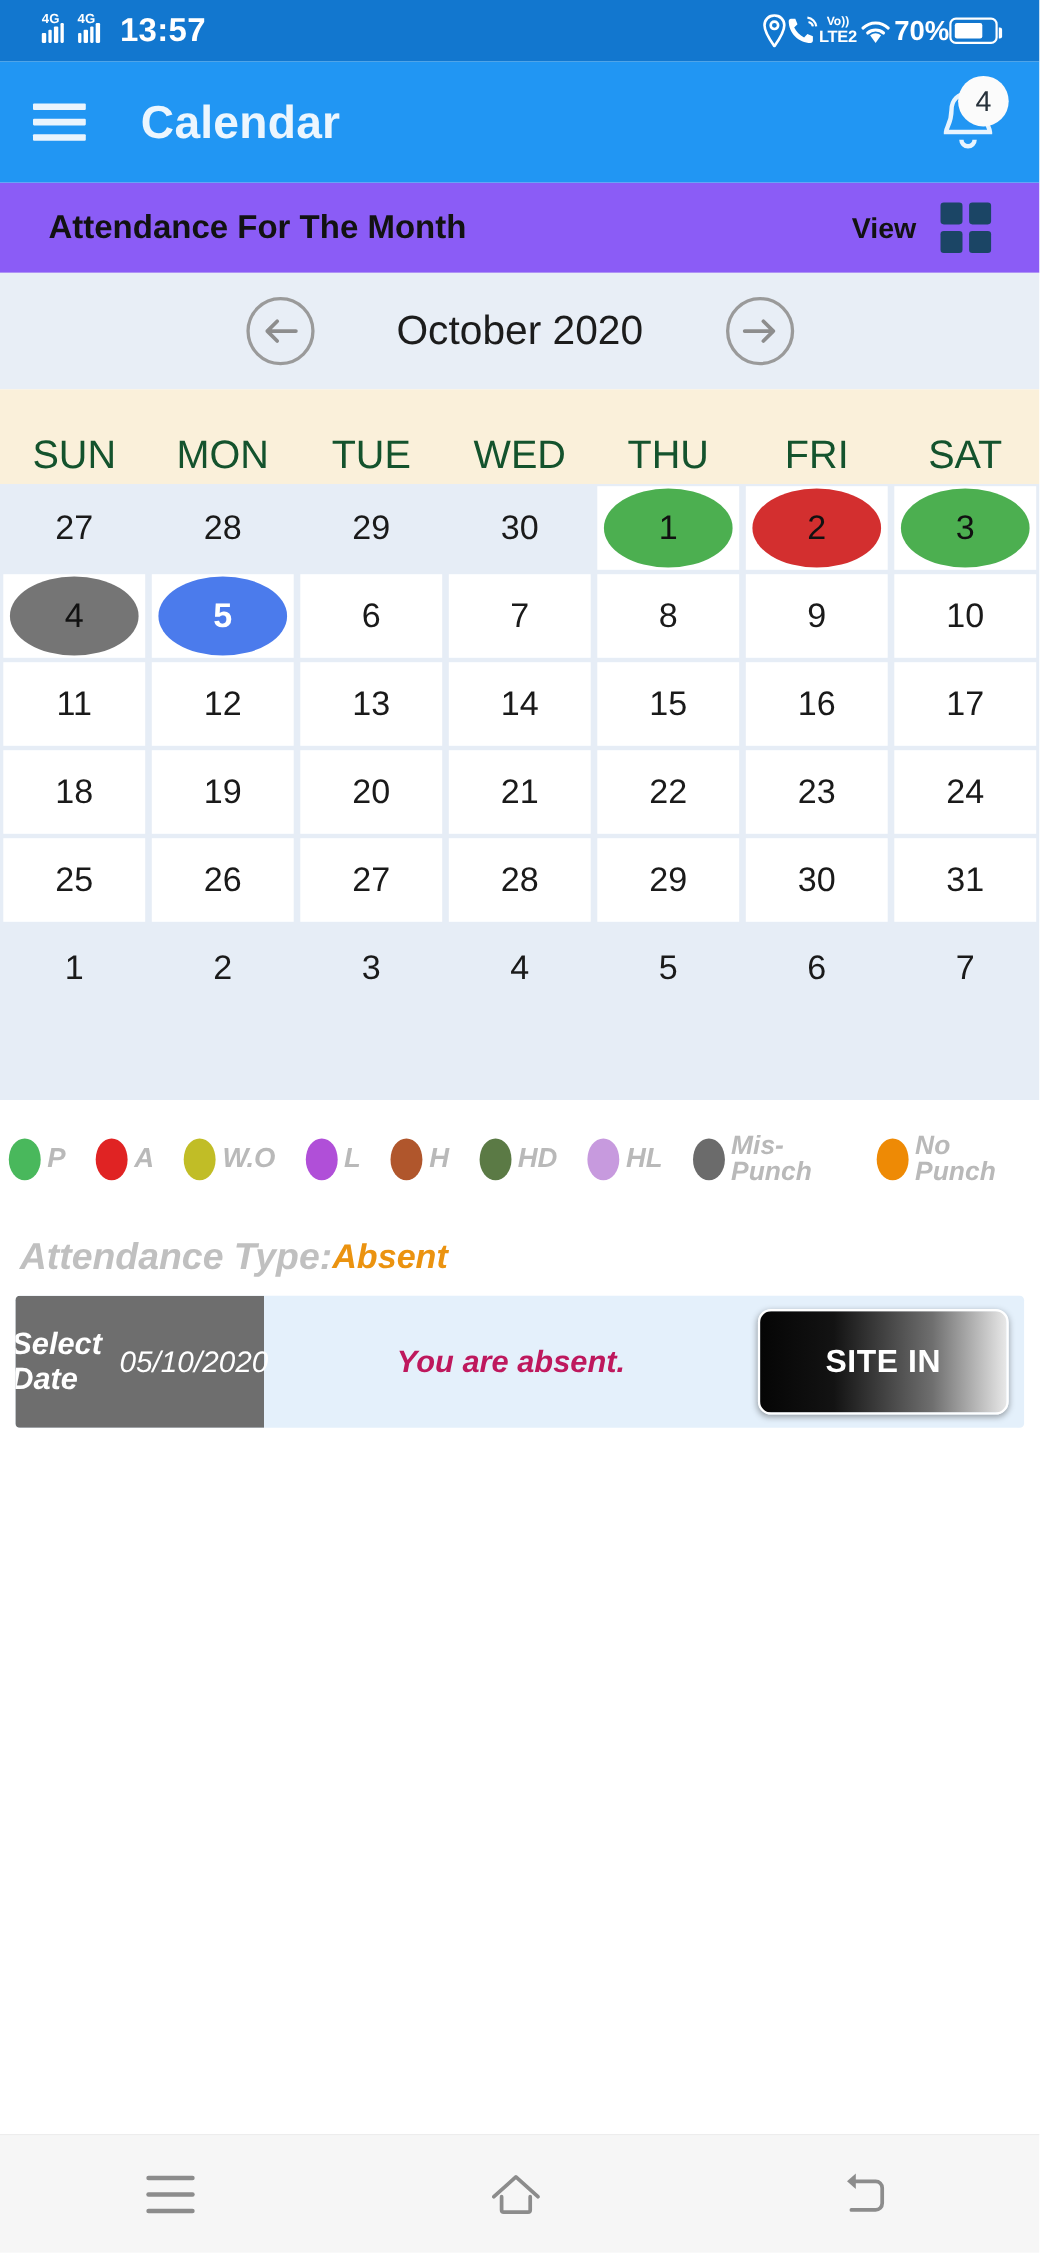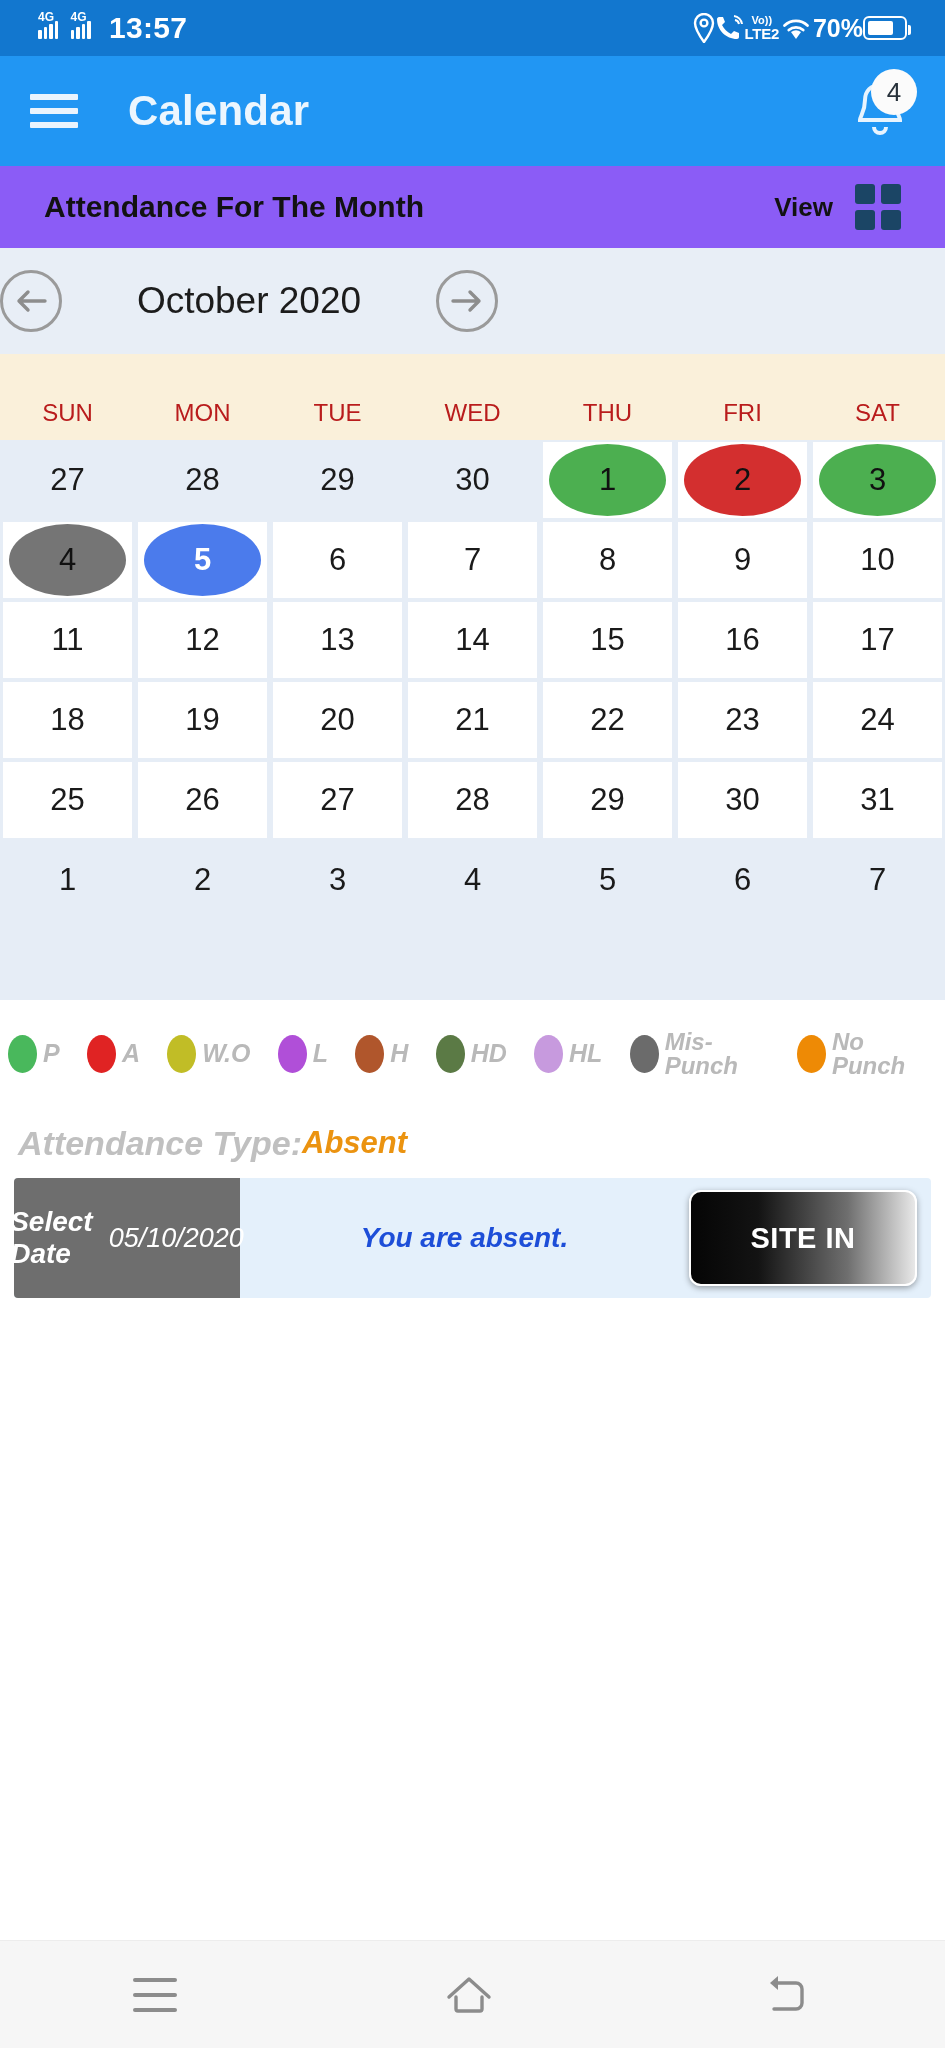--- a/index.html
+++ b/index.html
@@ -53,28 +53,28 @@
     padding:0 44px 0 44px;
   }
   .att-title { font-size:30px; font-weight:bold; color:#121212; }
   .view-box { margin-left:auto; display:flex; align-items:center; gap:22px; }
   .view-label { font-size:26px; font-weight:bold; color:#121212; }
   .grid-icon { display:grid; grid-template-columns:20px 20px; grid-template-rows:20px 20px; gap:6px; }
   .grid-icon i { display:block; background:#1b4565; border-radius:3px; }
 
   
   .month-nav {
-    background:#e8eef6; flex:0 0 106px; display:flex; align-items:center; gap:42px;
+    background:#e8eef6; flex:0 0 106px; display:flex; align-items:center; justify-content:center; gap:42px;
   }
   .circ-btn { width:62px; height:62px; border-radius:50%; border:3px solid #9a9a9a; display:flex; align-items:center; justify-content:center; background:transparent; }
   .month-label { font-size:37px; color:#1c1c1c; min-width:290px; text-align:center; }
 
   
   .weekdays { background:#faf0da; flex:0 0 86px; display:grid; grid-template-columns:repeat(7,1fr); align-items:center; }
-  .weekdays div { text-align:center; font-size:24px; color:#b91c1c;margin-top:32px; }
+  .weekdays div { text-align:center; font-size:36px; color:#14532d;margin-top:32px; }
 
   
   .cal { background:#e6edf6; flex:0 0 560px; display:grid; grid-template-rows:repeat(7,1fr); gap:0; padding:0; }
   .cal-row { display:grid; grid-template-columns:repeat(7,1fr); }
   .cell { position:relative; display:flex; align-items:center; justify-content:center; font-size:31px; color:#1a1a1a; margin:2px 3px; }
   .cell.white { background:#ffffff; }
   .cell.muted { background:transparent; }
   .oval { position:absolute; inset:2px 6px; border-radius:50%; z-index:0; }
   .cell span.num { position:relative; z-index:1; }
   .cell.on-oval span.num { color:#111; }
@@ -97,21 +97,21 @@
 
   
   .action-wrap { flex:0 0 130px; padding:0 14px; }
   .action { height:120px; display:flex; background:#e4f0fb; border-radius:4px; overflow:hidden; }
   .sel-date {
     width:226px; background:#6e6e6e; color:#fff; display:flex; flex-direction:row;
     justify-content:center; align-items:center; gap:16px; flex:none;
   }
   .sel-date .t1 { font-size:28px; font-weight:bold; font-style:italic; }
   .sel-date .t2 { font-size:27px; font-weight:normal; font-style:italic; }
-  .absent-msg { flex:1; display:flex; align-items:center; justify-content:center; font-size:28px; font-style:italic; font-weight:bold; color:#1d4ed8; }
+  .absent-msg { flex:1; display:flex; align-items:center; justify-content:center; font-size:28px; font-style:italic; font-weight:bold; color:#be185d; }
   .site-in {
     width:228px; height:96px; margin:12px 14px 12px 0; align-self:center; flex:none;
     background:linear-gradient(to right,#050505 0%,#131313 30%,#6f6f6f 70%,#e8e8e8 100%);
     border:2px solid #ffffff; border-radius:12px; color:#ffffff; font-size:29px;
     font-weight:bold; display:flex; align-items:center; justify-content:center;
     box-shadow:0 2px 6px rgba(0,0,0,.35); letter-spacing:.5px;
   }
 
   .filler { flex:1 1 auto; background:#ffffff; }
 

